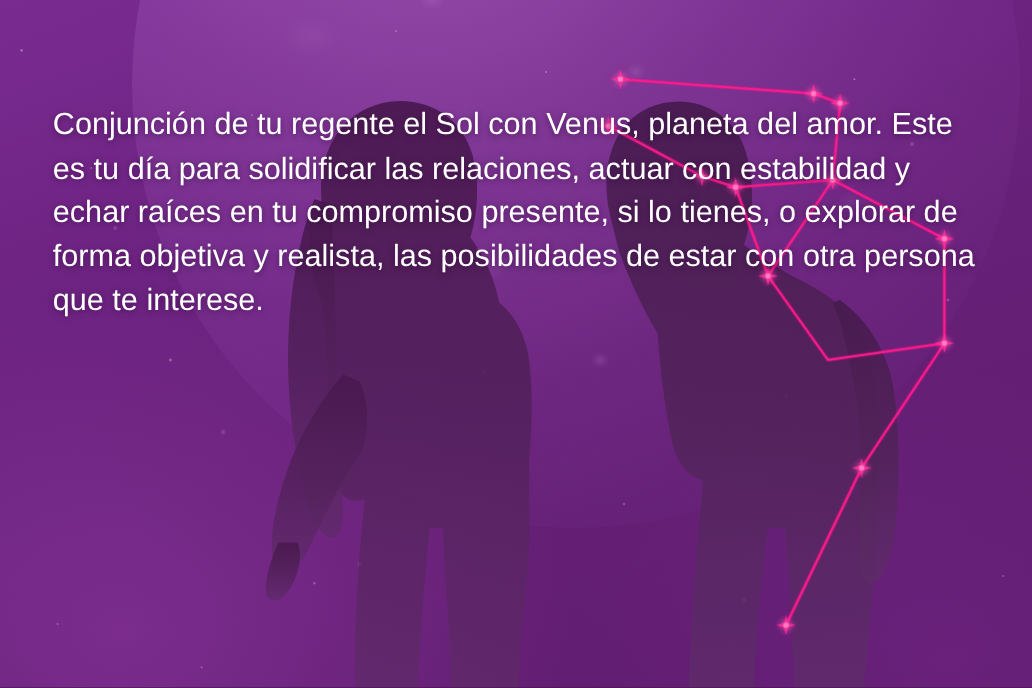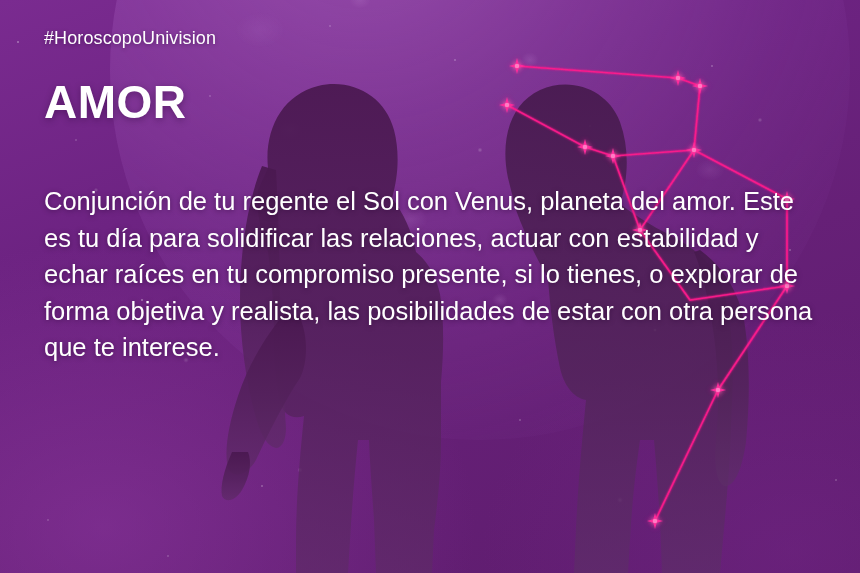--- a/index.html
+++ b/index.html
@@ -287,18 +287,16 @@
       <use href="#starNode" x="694" y="150"></use>
       <use href="#starNode" x="787" y="199"></use>
       <use href="#starNode" x="787" y="286"></use>
       <use href="#starNode" x="718" y="390"></use>
       <use href="#starNode" x="655" y="521"></use>
       <use href="#starNode" x="640" y="230"></use>
     </g>
   </svg>
 
   <div class="content">
-    <div class="hashtag">#HoroscopoUnivision</div>
-    <div class="title">AMOR</div>
     <div class="body-text">Conjunción de tu regente el Sol con Venus, planeta del amor. Este es tu día para solidificar las relaciones, actuar con estabilidad y echar raíces en tu compromiso presente, si lo tienes, o explorar de forma objetiva y realista, las posibilidades de estar con otra persona que te interese.</div>
   </div>
 
 </div>
 
 </body></html>

